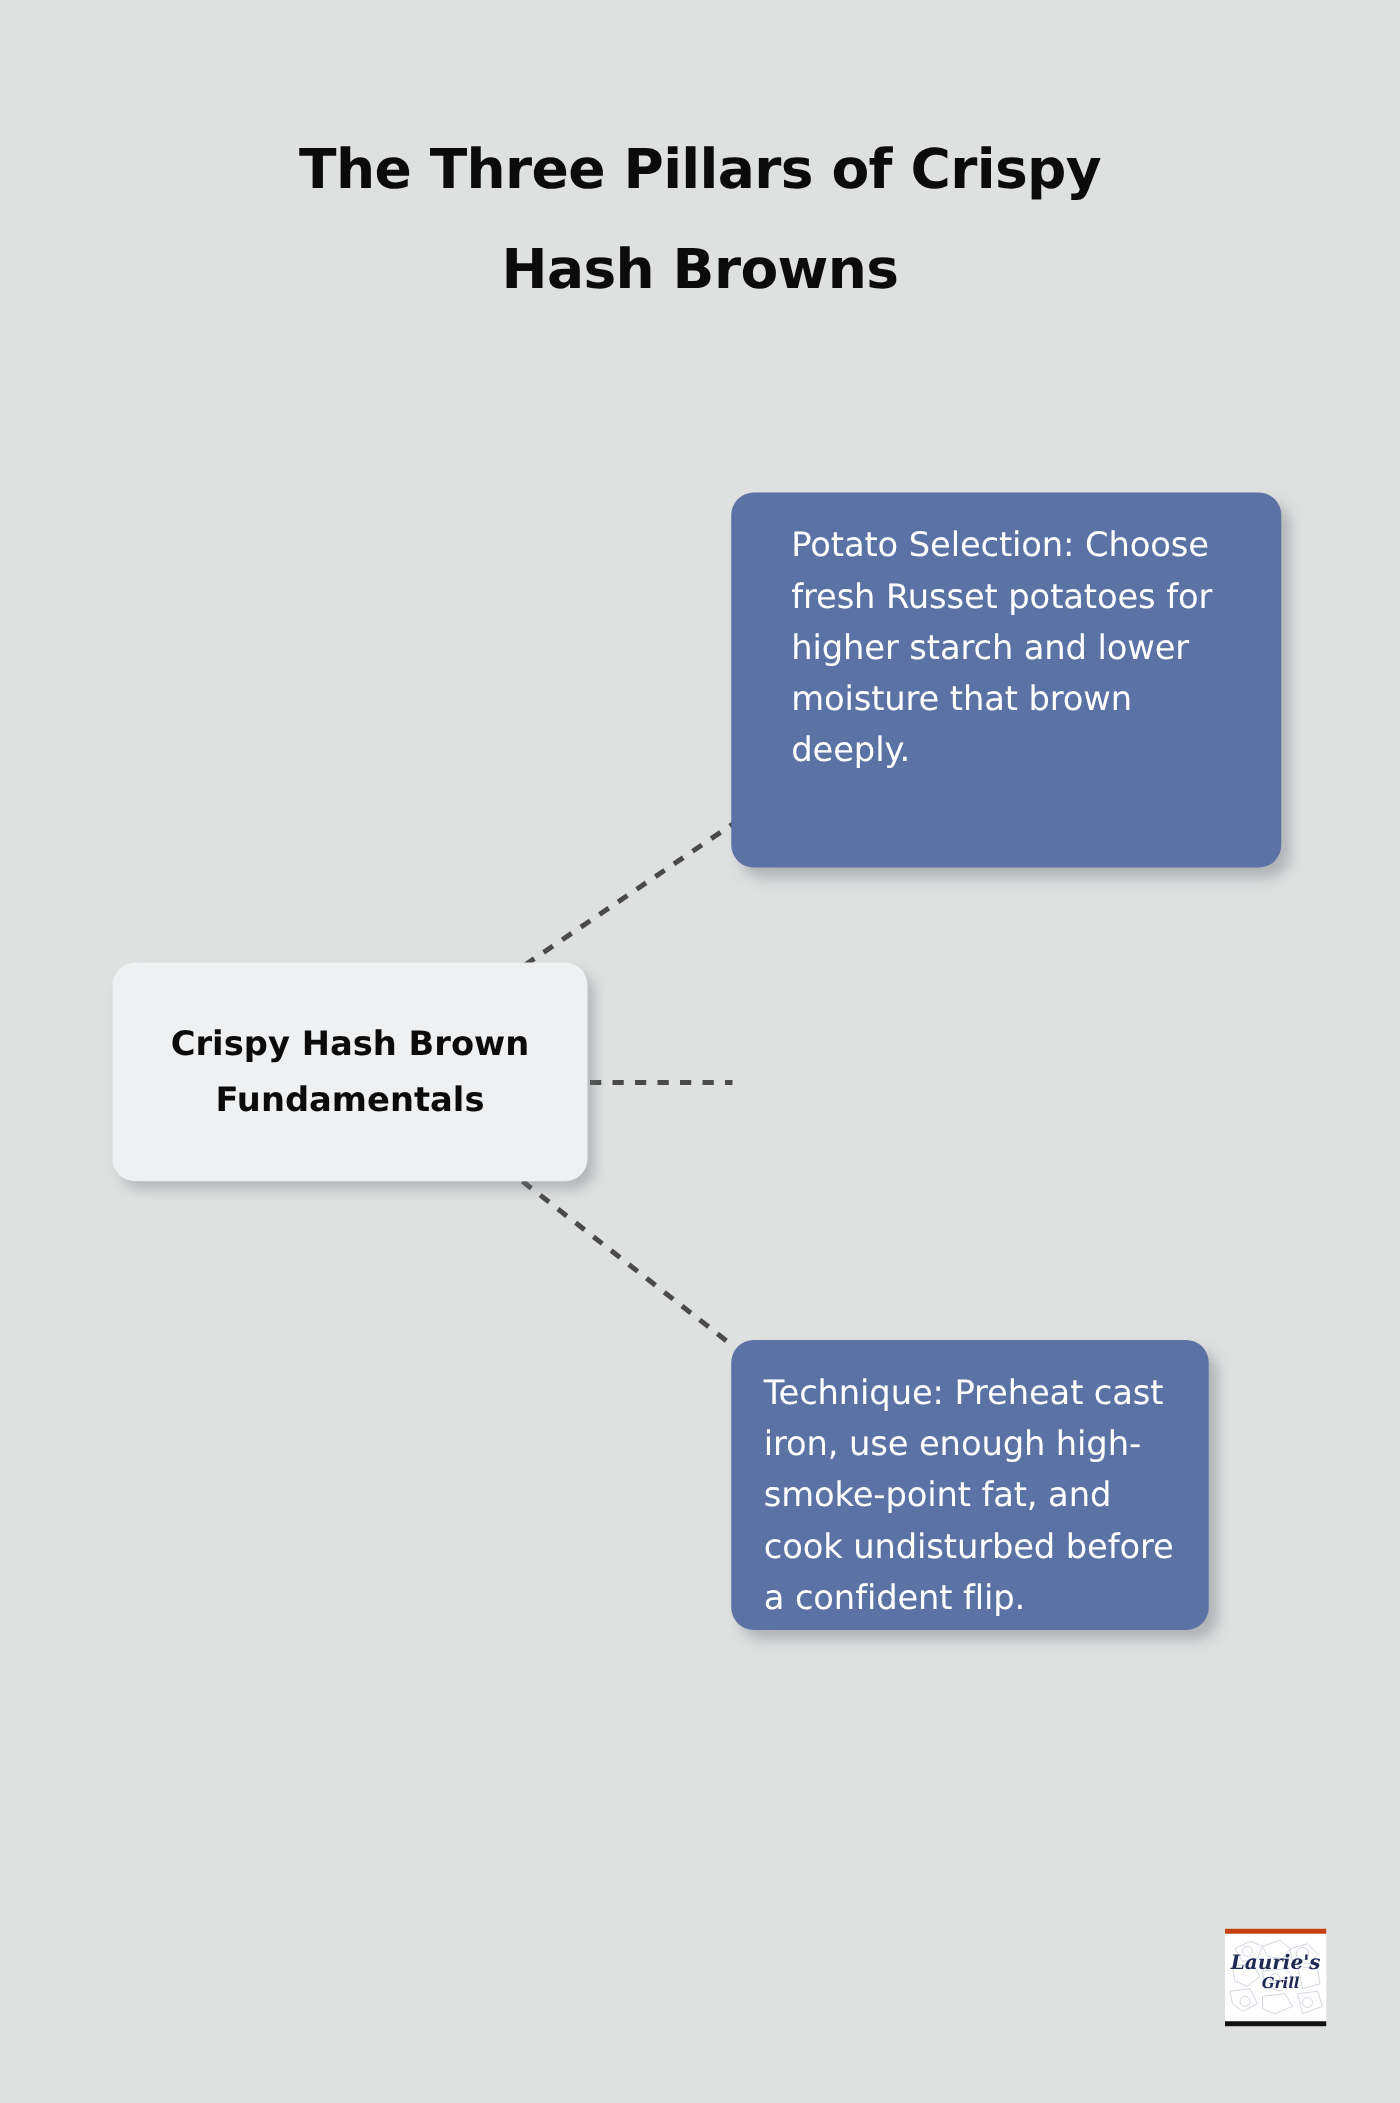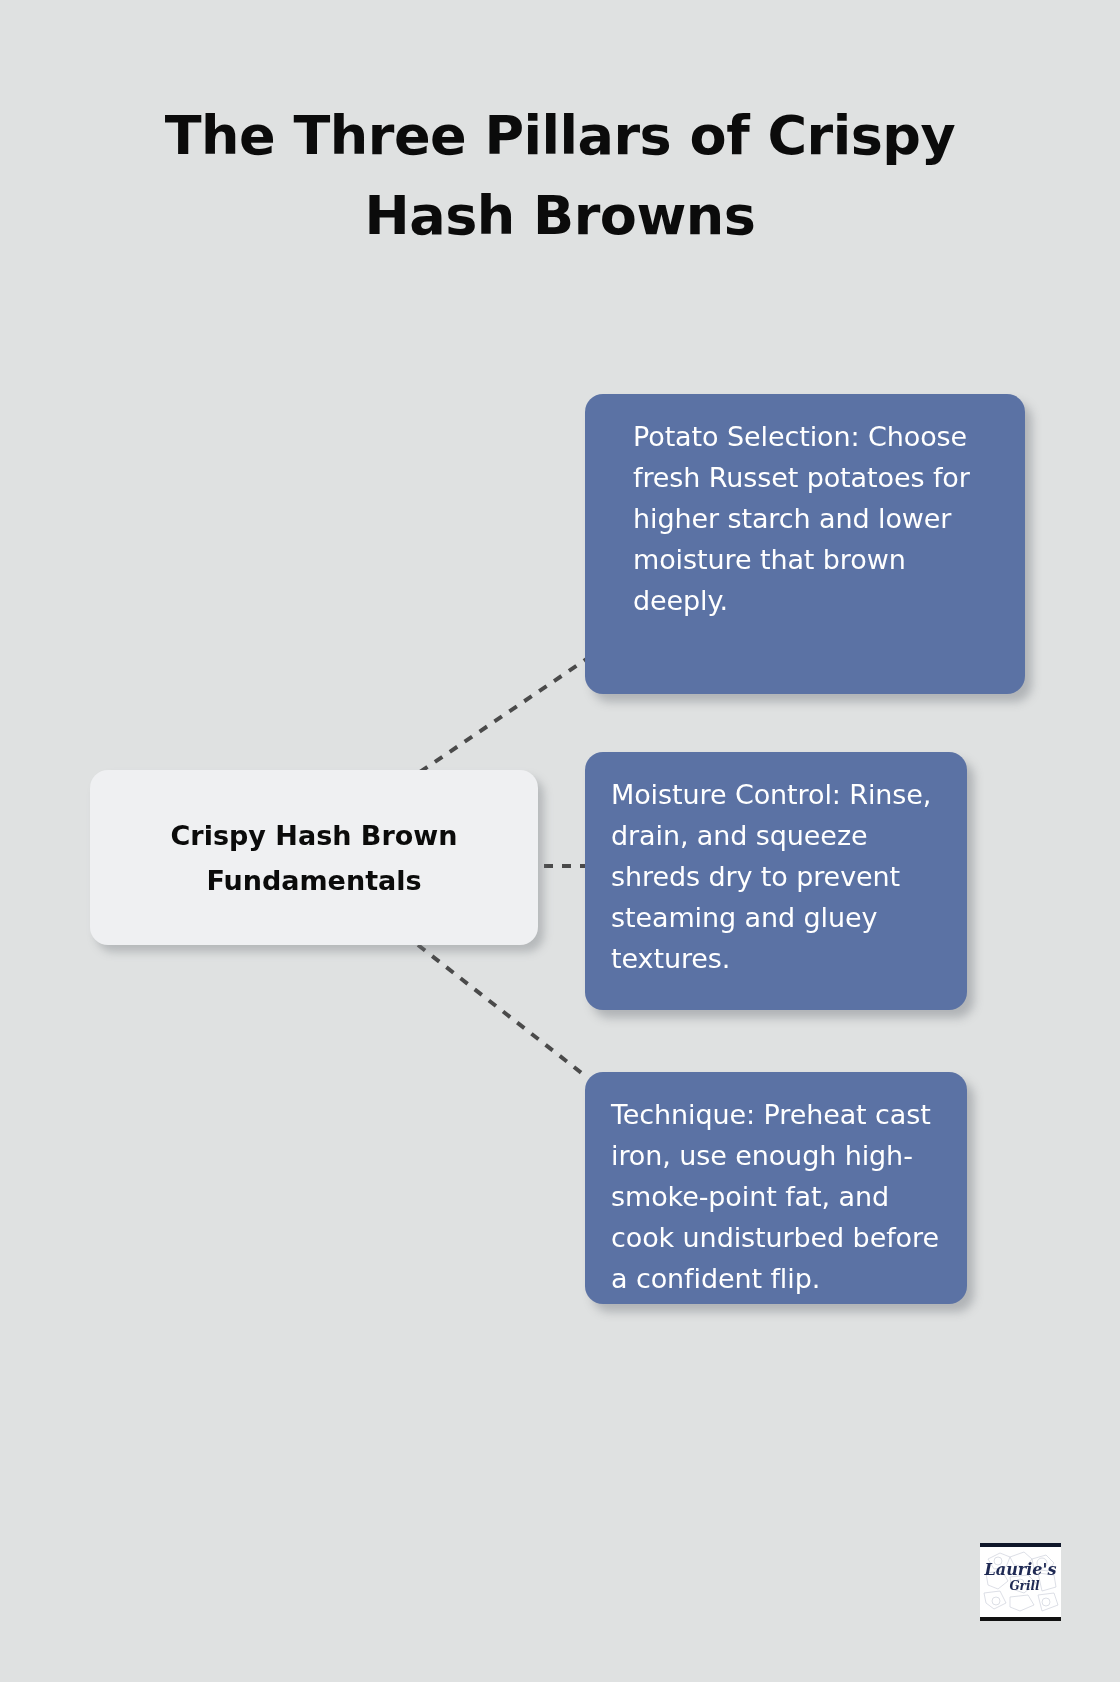--- a/index.html
+++ b/index.html
@@ -24,21 +24,21 @@
 
   
   .title {
     position: absolute;
     left: 110px;
     top: 96px;
     width: 900px;
     text-align: center;
     font-family: "DejaVu Sans", "Liberation Sans", sans-serif;
     font-weight: bold;
-    font-size: 54px;
+    font-size: 44px;
     line-height: 80px;
     letter-spacing: -0.5px;
     color: #0b0b0b;
     white-space: pre-line;
   }
 
   
   .connectors {
     position: absolute;
     left: 0;
@@ -46,21 +46,21 @@
     width: 1120px;
     height: 1682px;
     pointer-events: none;
   }
 
   
   .center-node {
     position: absolute;
     left: 90px;
     top: 770px;
-    width: 448px;
+    width: 380px;
     height: 175px;
     background: #eff0f2;
     border-radius: 18px;
     box-shadow: 6px 7px 9px rgba(120,125,130,0.40);
     display: flex;
     align-items: center;
     justify-content: center;
     box-sizing: border-box;
     padding: 0 40px;
   }
@@ -99,21 +99,21 @@
   #pillar-2 { left: 585px; top: 1072px; width: 382px; height: 232px; }
 
   
   .logo {
     position: absolute;
     left: 980px;
     top: 1543px;
     width: 81px;
     height: 78px;
     background: #ffffff;
-    border-top: 4px solid #0f172a;
+    border-top: 4px solid #c2410c;
     border-bottom: 4px solid #111111;
     box-sizing: border-box;
     overflow: hidden;
   }
   .logo-art {
     position: absolute;
     inset: 0;
     opacity: 0.33;
   }
   .logo-wordmark {
@@ -147,23 +147,20 @@
 
   <div class="center-node">
     <span class="center-node-label">Crispy Hash Brown
 Fundamentals</span>
   </div>
 
   <div class="pillar" id="pillar-0">
     <span class="pillar-text">Potato Selection: Choose fresh Russet potatoes for higher starch and lower moisture that brown deeply.</span>
   </div>
 
-  <div class="pillar" id="pillar-1">
-    <span class="pillar-text">Moisture Control: Rinse, drain, and squeeze shreds dry to prevent steaming and gluey textures.</span>
-  </div>
 
   <div class="pillar" id="pillar-2">
     <span class="pillar-text">Technique: Preheat cast iron, use enough high-smoke-point fat, and cook undisturbed before a confident flip.</span>
   </div>
 
   <div class="logo">
     <svg class="logo-art" viewBox="0 0 81 70">
       <g fill="none" stroke="#6a7494" stroke-width="0.7">
         <path d="M8 12 L20 6 L30 10 L26 20 L14 22 Z"></path>
         <path d="M30 10 L44 5 L52 12 L46 20 L34 18 Z"></path>

